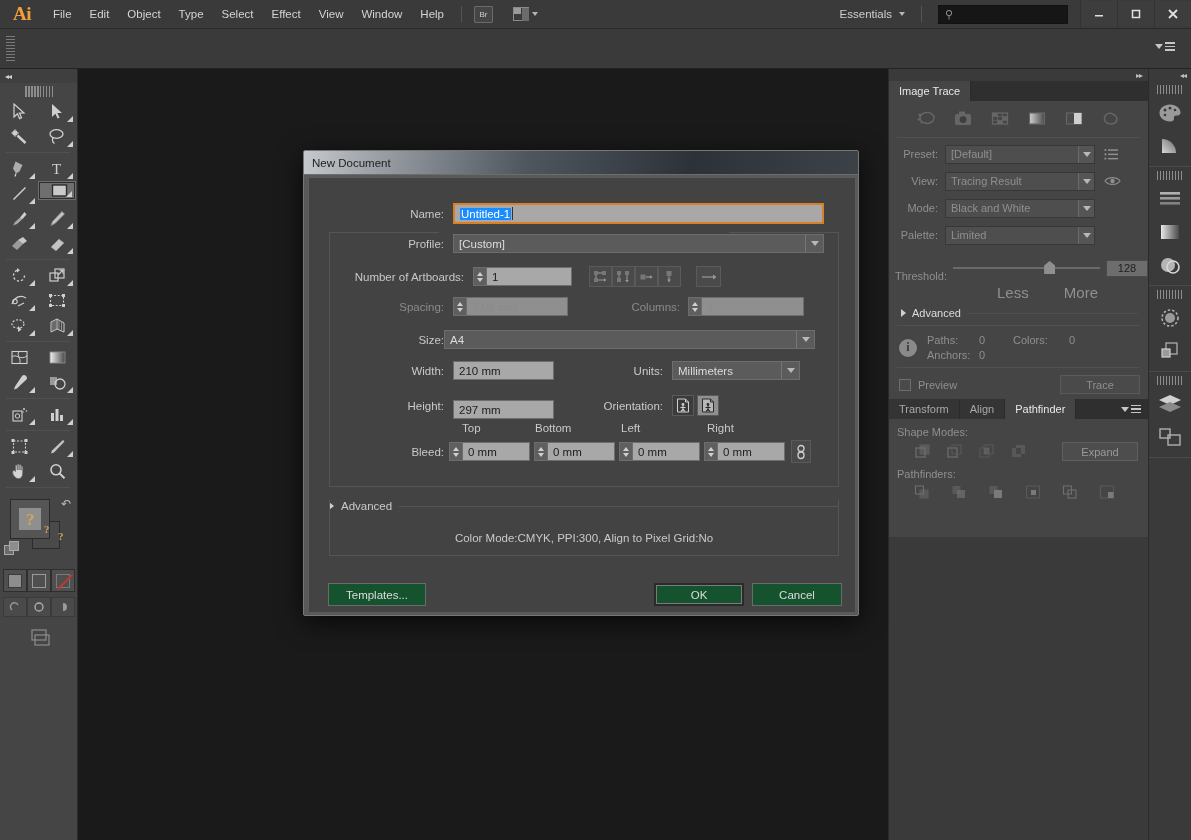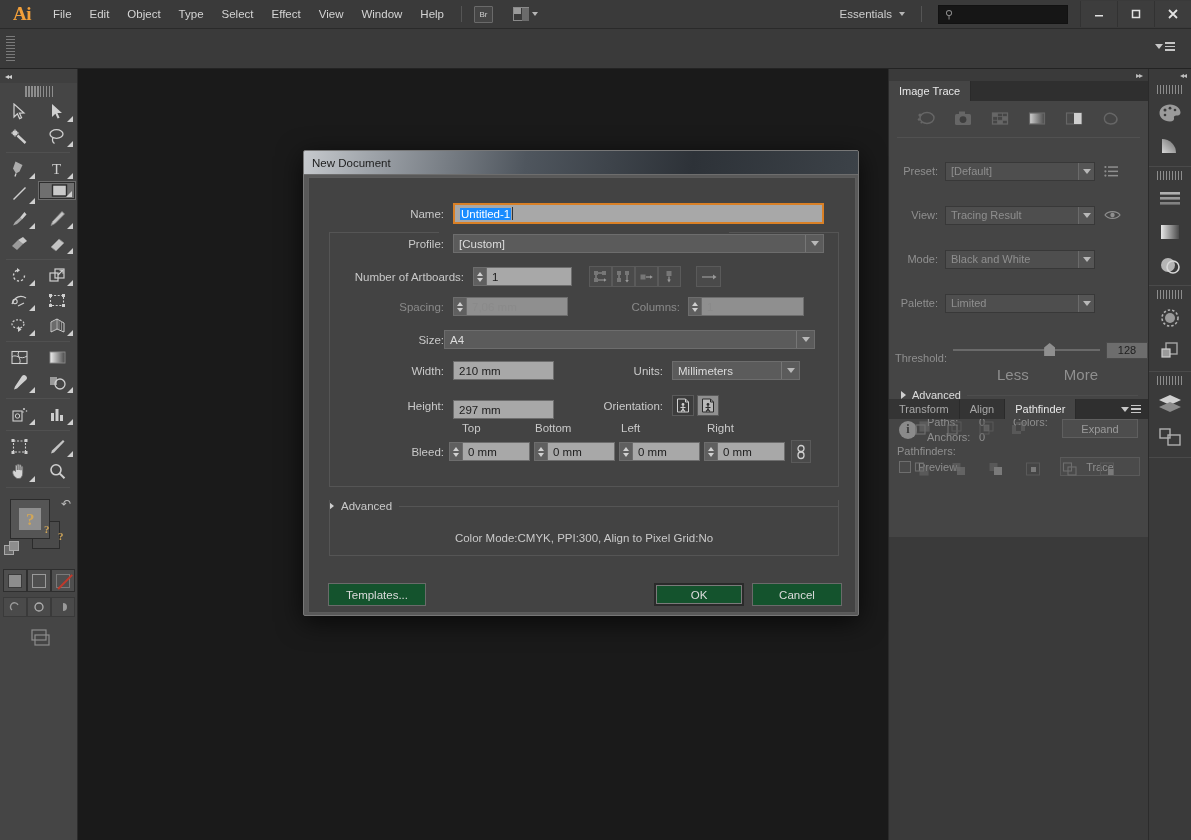--- a/index.html
+++ b/index.html
@@ -158,21 +158,21 @@
   .tabstrip { display: flex; height: 20px; background: #2f2f2f; align-items: flex-end; }
   .tab {
     padding: 0 10px; height: 20px; line-height: 20px; font-size: 11px; color: #a8a8a8;
     background: #343434; border-right: 1px solid #2a2a2a;
   }
   .tab.active { background: #454545; color: #e8e8e8; }
   .tabstrip-fill { flex: 1; background: #2f2f2f; height: 20px; }
   .panel-body { background: #454545; padding: 0; }
   .it-icons { display:flex; justify-content:center; gap:17px; padding: 9px 0 8px 0; }
   .panel-hr { height:1px; background:#3a3a3a; border-bottom:1px solid #515151; margin: 0 8px; }
-  .frow { display:flex; align-items:center; height:22px; margin: 22px 0; padding-left: 6px;}
+  .frow { display:flex; align-items:center; height:22px; margin: 5px 0; padding-left: 6px;}
   .flabel { width: 50px; text-align: right; color:#8f8f8f; font-size:11px; padding-right:7px;}
   .fselect {
     flex: 0 0 150px; height: 19px; background: #4e4e4e; border:1px solid #383838;
     display:flex;align-items:center; color:#8f8f8f; font-size:11px; padding-left:5px; position:relative;
   }
   .fselect .dd {
     position:absolute; right:0; top:0; width:16px;height:17px; background:#555;
     border-left:1px solid #6a6a6a; display:flex;align-items:center;justify-content:center;
   }
   .tri-dn { width:0;height:0;border-left:4px solid transparent;border-right:4px solid transparent;border-top:5px solid #b8b8b8;}
@@ -799,20 +799,21 @@
             <span class="lines">
               <i></i>
               <i></i>
               <i></i>
             </span>
         </span>
       </div>
     </div>
 
     <div class="panel-body" style="height:118px;">
+      <div class="pf-label">Shape Modes:</div>
       <div class="pf-icons">
         <span class="pf-ico">
           <svg width="18" height="18" viewBox="0 0 18 18">
               <rect x="2" y="5" width="9" height="9" fill="none" stroke="#6e6e6e" stroke-width="1.2"></rect>
               <rect x="6" y="2" width="9" height="9" fill="#6e6e6e" opacity="0.55" stroke="#6e6e6e" stroke-width="1.2"></rect>
             </svg>
         </span>
         <span class="pf-ico">
           <svg width="18" height="18" viewBox="0 0 18 18">
               <rect x="2" y="5" width="9" height="9" fill="none" stroke="#6e6e6e" stroke-width="1.2"></rect>

